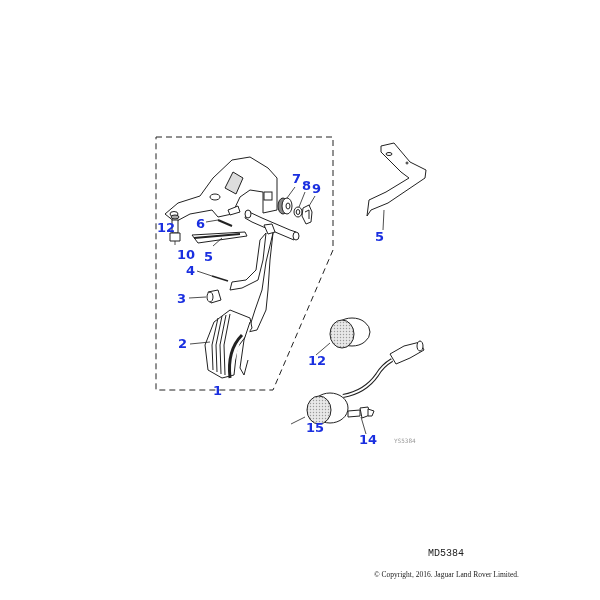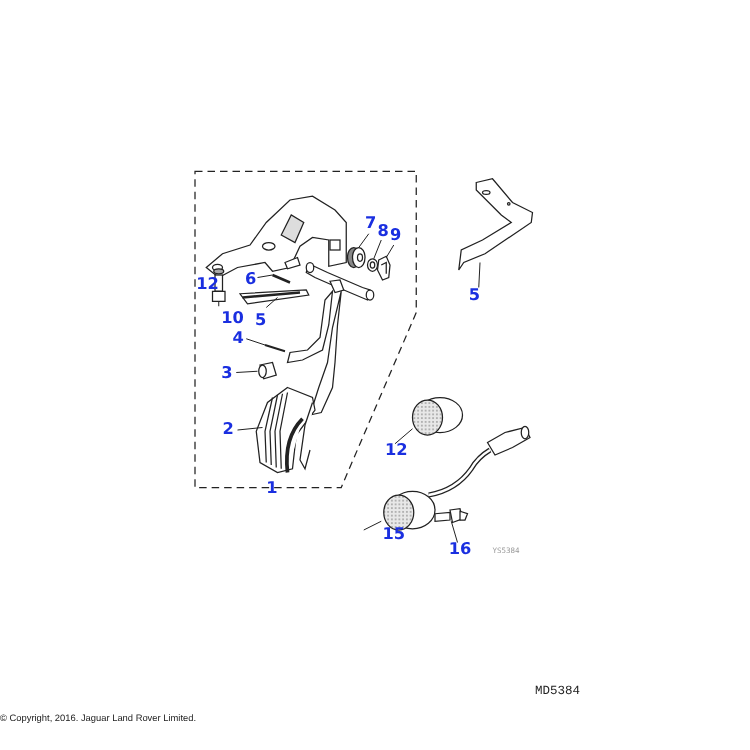--- a/index.html
+++ b/index.html
@@ -1,21 +1,21 @@
 <!DOCTYPE html>
 <html><head>
 <meta charset="utf-8">
 <style>
   html, body { margin: 0; padding: 0; background: #ffffff; }
   body { width: 600px; height: 600px; position: relative; overflow: hidden; font-family: "DejaVu Sans", sans-serif; }
   #diagram { position: absolute; left: 0; top: 0; width: 600px; height: 600px; }
   .callout { position: absolute; color: #1a2fe0; font-weight: bold; font-size: 13px; font-family: "DejaVu Sans", sans-serif; line-height: 1; }
   .ref-code { position: absolute; color: #999999; font-size: 6px; font-family: "DejaVu Sans Mono", monospace; }
   .drawing-id { position: absolute; left: 428px; top: 548px; font-size: 10px; color: #222; font-family: Liberation Mono, monospace; }
-  .copyright { position: absolute; left: 0; width: 519px; top: 570px; text-align: left; font-size: 7.5px; color: #222; font-family: Liberation Sans, sans-serif; }
+  .copyright { position: absolute; left: 0; width: 519px; top: 570px; text-align: right; font-size: 7.5px; color: #222; font-family: Liberation Serif, serif; }
 </style>
 </head>
 <body>
 
 <svg id="diagram" viewBox="0 0 600 600" xmlns="http://www.w3.org/2000/svg">
   <defs>
     <pattern id="mesh" width="3" height="3" patternUnits="userSpaceOnUse">
       <rect width="3" height="3" fill="#e8e8e8"></rect>
       <circle cx="1.5" cy="1.5" r="0.7" fill="#999"></circle>
     </pattern>
@@ -136,18 +136,18 @@
 <span class="callout" style="left:186px;top:264px;">4</span>
 <span class="callout" style="left:204px;top:250px;">5</span>
 <span class="callout" style="left:196px;top:217px;">6</span>
 <span class="callout" style="left:292px;top:172px;">7</span>
 <span class="callout" style="left:302px;top:179px;">8</span>
 <span class="callout" style="left:312px;top:182px;">9</span>
 <span class="callout" style="left:177px;top:248px;">10</span>
 <span class="callout" style="left:157px;top:221px;">12</span>
 <span class="callout" style="left:308px;top:354px;">12</span>
 <span class="callout" style="left:375px;top:230px;">5</span>
-<span class="callout" style="left:359px;top:433px;">16</span>
+<span class="callout" style="left:359px;top:433px;">14</span>
 <span class="callout" style="left:273px;top:421px;margin-left:33px;">15</span>
 
 <span class="ref-code" style="left:394px;top:437px;">YS5384</span>
 <span class="drawing-id">MD5384</span>
 <div class="copyright">© Copyright, 2016. Jaguar Land Rover Limited.</div>
 
 </body></html>

